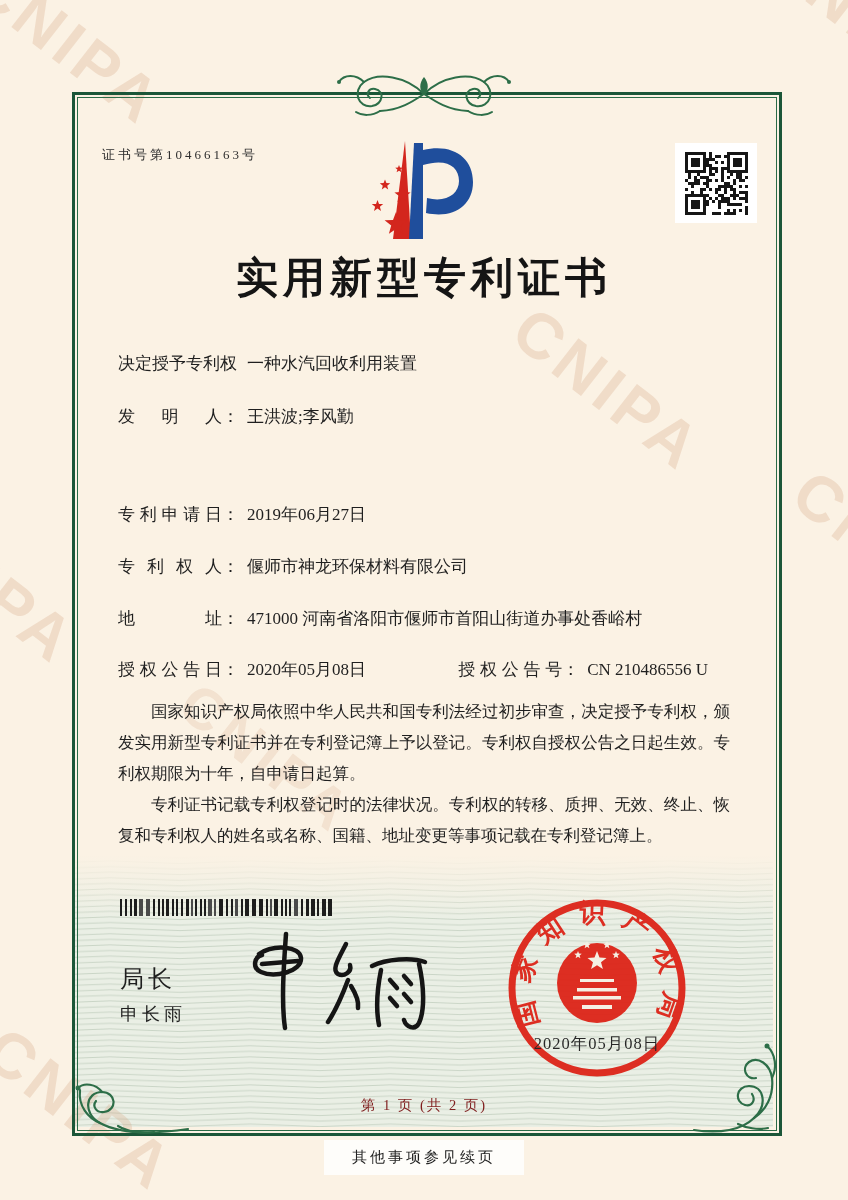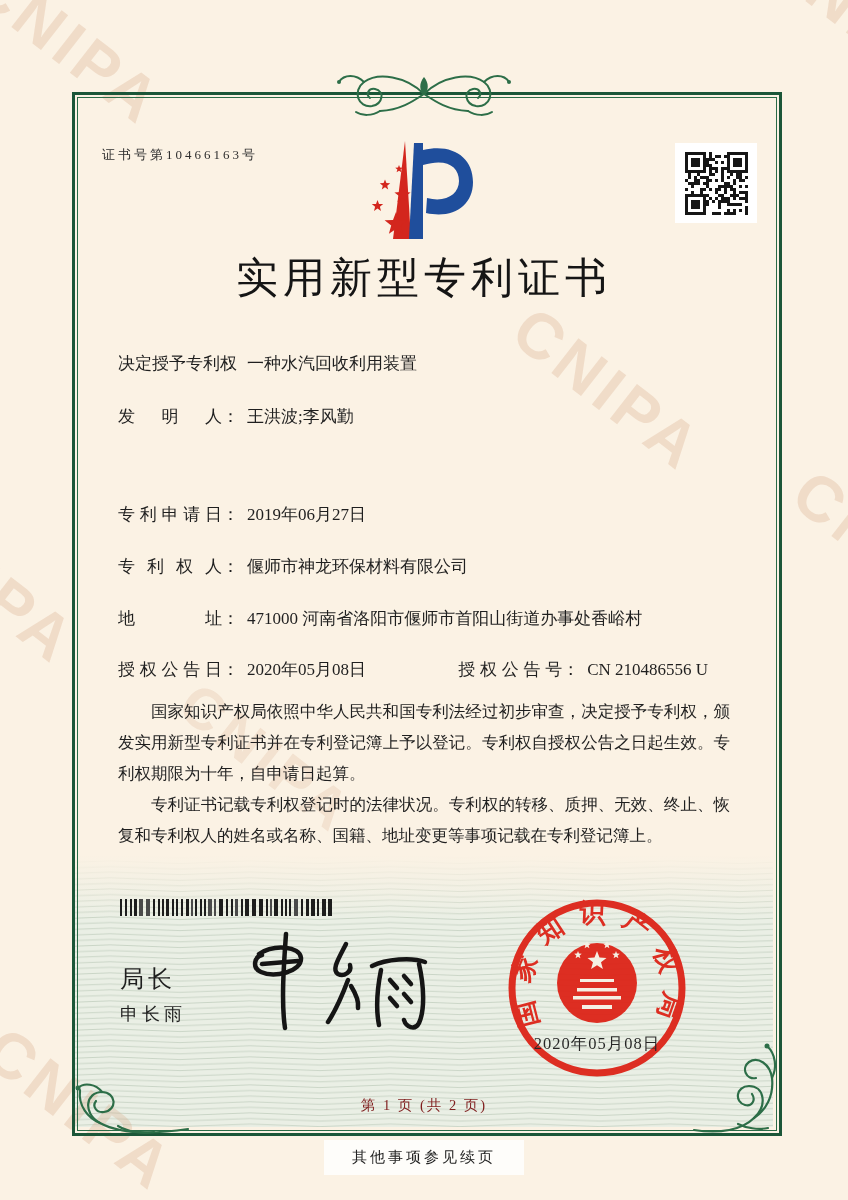--- a/index.html
+++ b/index.html
@@ -28,21 +28,21 @@
   .orn.top{left:314px;top:64px;}
   .orn.bl{left:58px;top:1082px;}
   .orn.br{left:688px;top:1042px;}
   
   .content{position:absolute;inset:0;z-index:4;}
   .cert-no{position:absolute;left:102px;top:146px;font-size:13px;letter-spacing:3px;color:#2e2e2e;}
   .logo{position:absolute;left:356px;top:138px;}
   .qr-box{position:absolute;left:675px;top:143px;width:82px;height:80px;background:#ffffff;
       display:flex;align-items:center;justify-content:center;}
   .title{position:absolute;left:72px;top:250px;width:704px;text-align:center;
-      font-size:42px;font-weight:normal;letter-spacing:5px;color:#151515;}
+      font-size:42px;font-weight:bold;letter-spacing:5px;color:#151515;}
   .row{position:absolute;left:118px;font-size:17px;white-space:nowrap;}
   .lab{display:inline-block;width:104px;text-align:justify;text-align-last:justify;}
   .colon{display:inline-block;margin:0 8px 0 0;}
   .pair1{display:inline-block;width:336px;}
   .paras{position:absolute;left:118px;top:696px;width:612px;}
   .paras p{margin:0;text-indent:2em;font-size:16.5px;line-height:31px;text-align:justify;}
   .barcode{position:absolute;left:120px;top:899px;}
   .signer-title{position:absolute;left:120px;top:963px;font-size:24px;letter-spacing:4px;}
   .signer-name{position:absolute;left:120px;top:1002px;font-size:18px;letter-spacing:4px;font-family:Liberation Mono, monospace;}
   .signature{position:absolute;left:226px;top:928px;}

